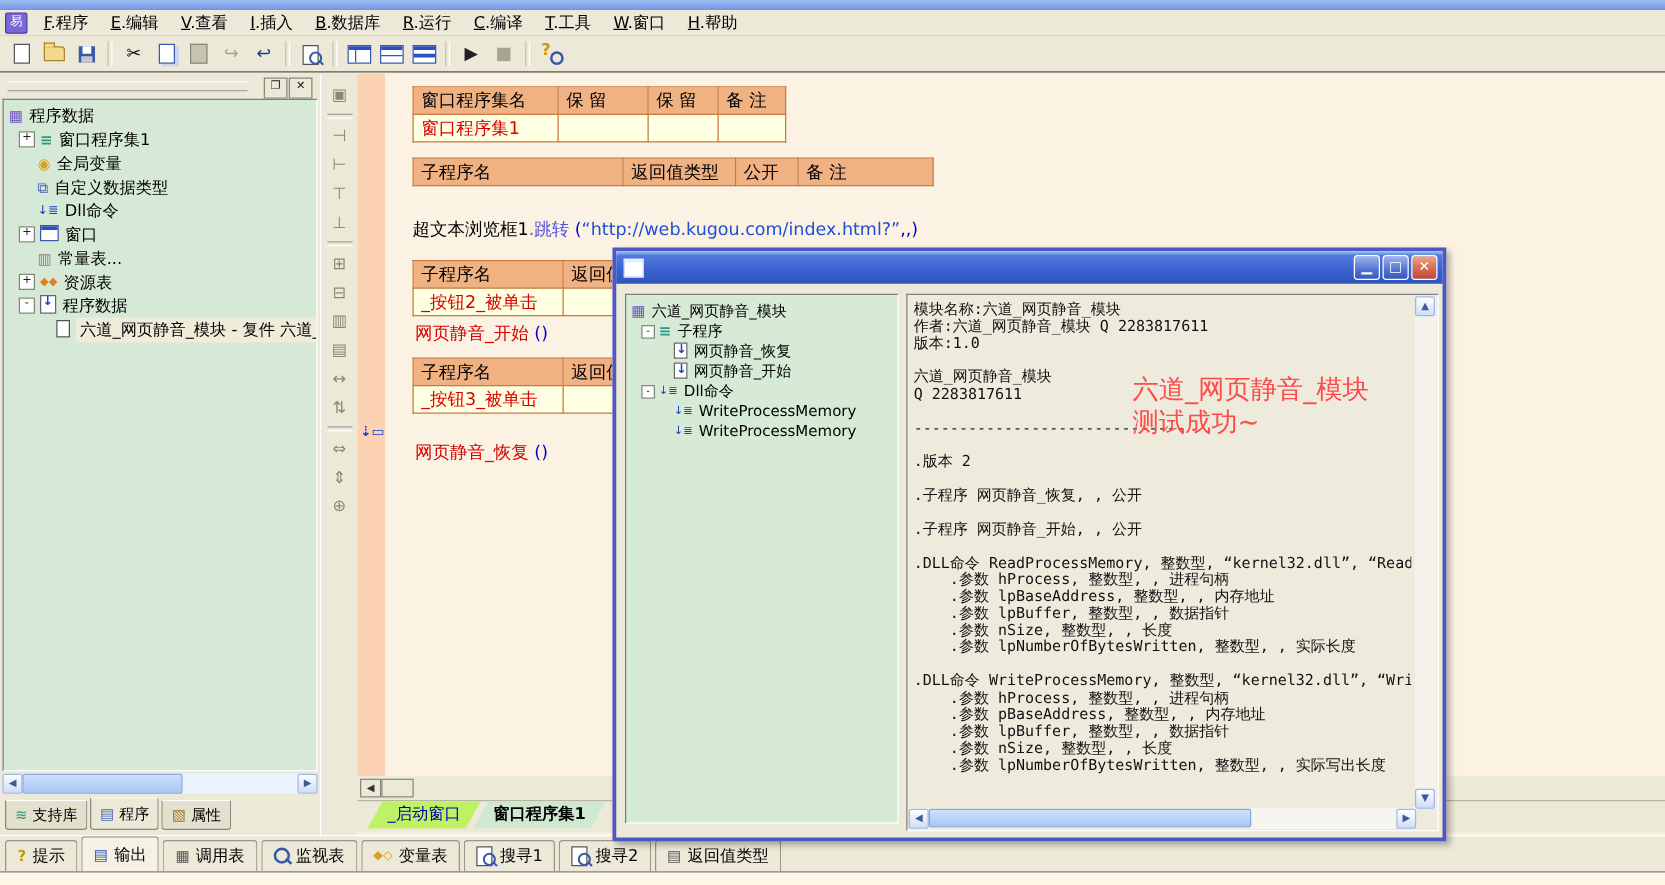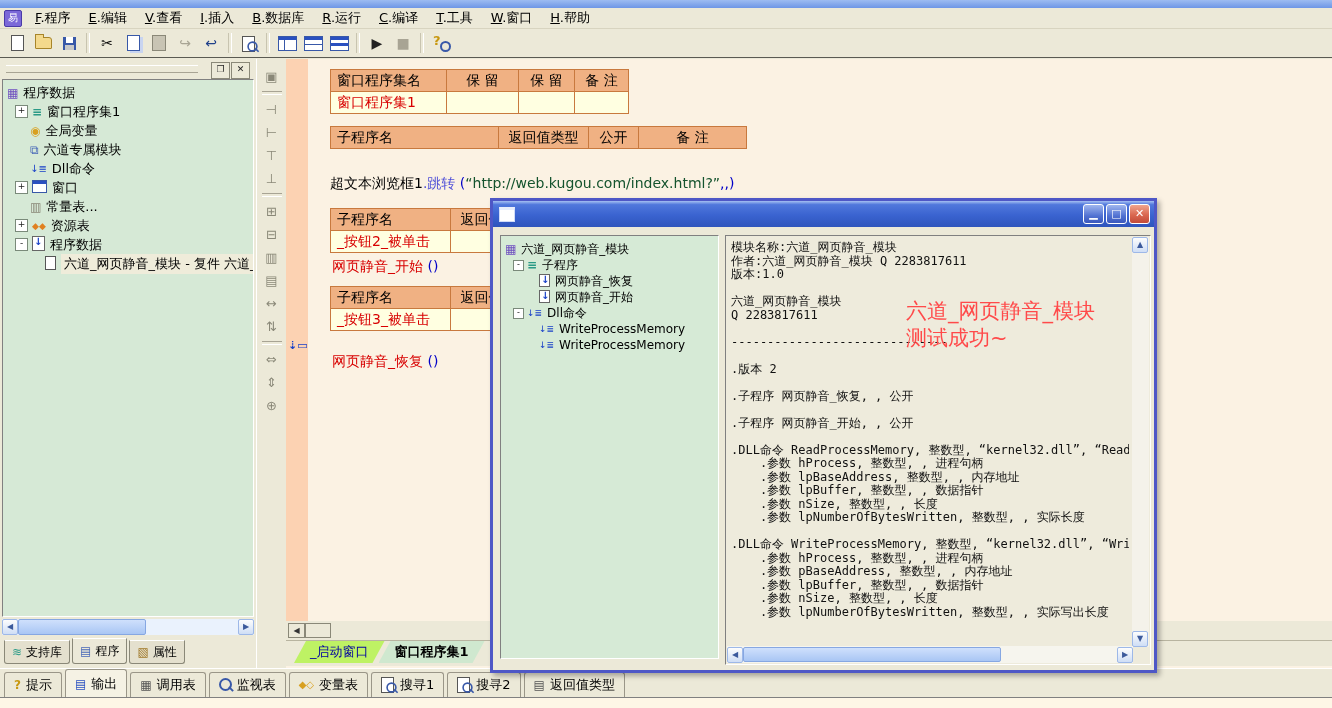--- a/index.html
+++ b/index.html
@@ -84,24 +84,24 @@
     color:#8A8878;font-size:13px;margin:1px 0}
   .vsep{width:20px;height:2px;border-top:1px solid #A8A494;border-bottom:1px solid #fff;margin:3px 0}
 
   
   #editor{left:286px;top:0;width:1046px;height:609px;background:#FBF2E3}
   #editor-margin{left:0;top:0;width:22px;height:562px;background:#FCD2B2}
   #margin-marker{left:2px;top:280px;width:16px;height:15px;color:#1840C8;font-weight:bold;font-size:11px}
   .etable{position:absolute;border-collapse:collapse;font-size:14px;table-layout:fixed}
   .etable td{border:1px solid #C8793E;height:21px;padding:0 6px;background:#FFFFE1;overflow:hidden;white-space:nowrap}
   .etable tr.hd td{background:#F0B183;color:#000}
-  .etable tr.hd td + td{text-align:center}
+  .etable tr.hd td + td{text-align:left}
   .etable tr.dr td{color:#D80000}
   .codeline{position:absolute;font-size:14px;white-space:nowrap}
-  .c-red{color:#D80000}.c-blue{color:#0000C8}.c-mag{color:#14532d}.c-meth{color:#5050D8}
+  .c-red{color:#D80000}.c-blue{color:#0000C8}.c-mag{color:#1d4ed8}.c-meth{color:#5050D8}
   #editor-hscroll{left:0;top:562px;width:1046px;height:19px;background:#ECE9D8;display:flex;align-items:center;padding-left:2px;box-sizing:border-box}
   .ebtn{width:17px;height:15px;background:#ECE9D8;border:1px solid #8A8878;color:#333;
     font-size:8px;text-align:center;line-height:13px;box-sizing:border-box}
   #editor-tabs{left:0;top:581px;width:1046px;height:26px;display:flex;align-items:flex-start;padding-left:8px;box-sizing:border-box;background:#ECE9D8;border-top:1px solid #B8B4A0}
   .etab{height:22px;line-height:22px;padding:0 16px;font-size:13px;
     clip-path:polygon(12px 0,calc(100% - 0px) 0,calc(100% - 12px) 100%,0 100%);
     background:#B8B4A0;position:relative;margin-right:-6px}
   .etab > span{position:relative}
   .etab.t1{background:#bef264;color:#0000A0}
   .etab.t2{background:#CFE8CF;color:#000;font-weight:bold;
@@ -224,21 +224,21 @@
         <span class="exp">+</span>
         <span class="tico" style="color:#2A9A86;font-weight:bold">≡</span>
         <span>窗口程序集1</span>
       </div>
       <div class="lrow" style="padding-left:27px">
         <span class="tico" style="color:#D8A020">◉</span>
         <span>全局变量</span>
       </div>
       <div class="lrow" style="padding-left:27px">
         <span class="tico" style="color:#4868B8">⧉</span>
-        <span>六道专属模块</span>
+        <span>自定义数据类型</span>
       </div>
       <div class="lrow" style="padding-left:27px">
         <span class="tico" style="color:#1840C8;font-size:10px">↓≣</span>
         <span>Dll命令</span>
       </div>
       <div class="lrow" style="padding-left:12px">
         <span class="exp">+</span>
         <span class="tico"><span class="i-win"></span></span>
         <span>窗口</span>
       </div>

